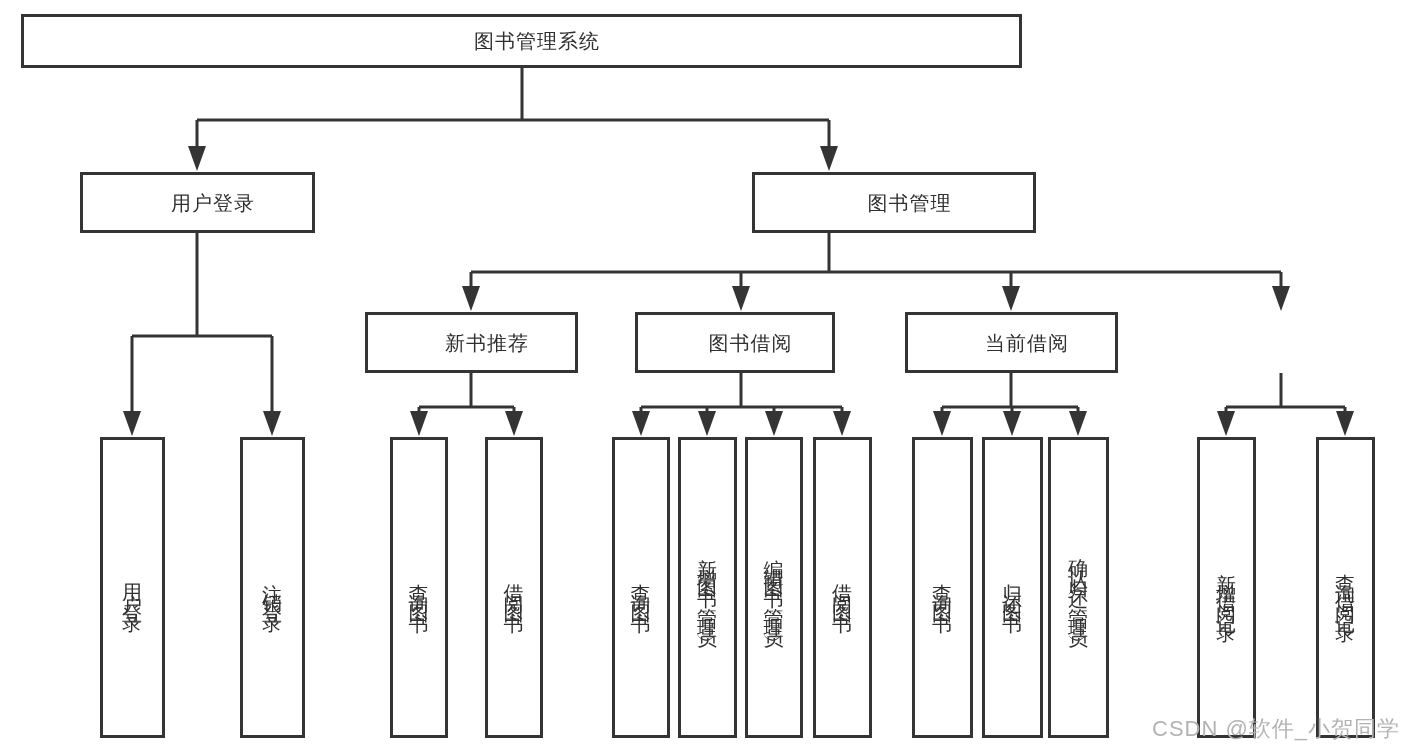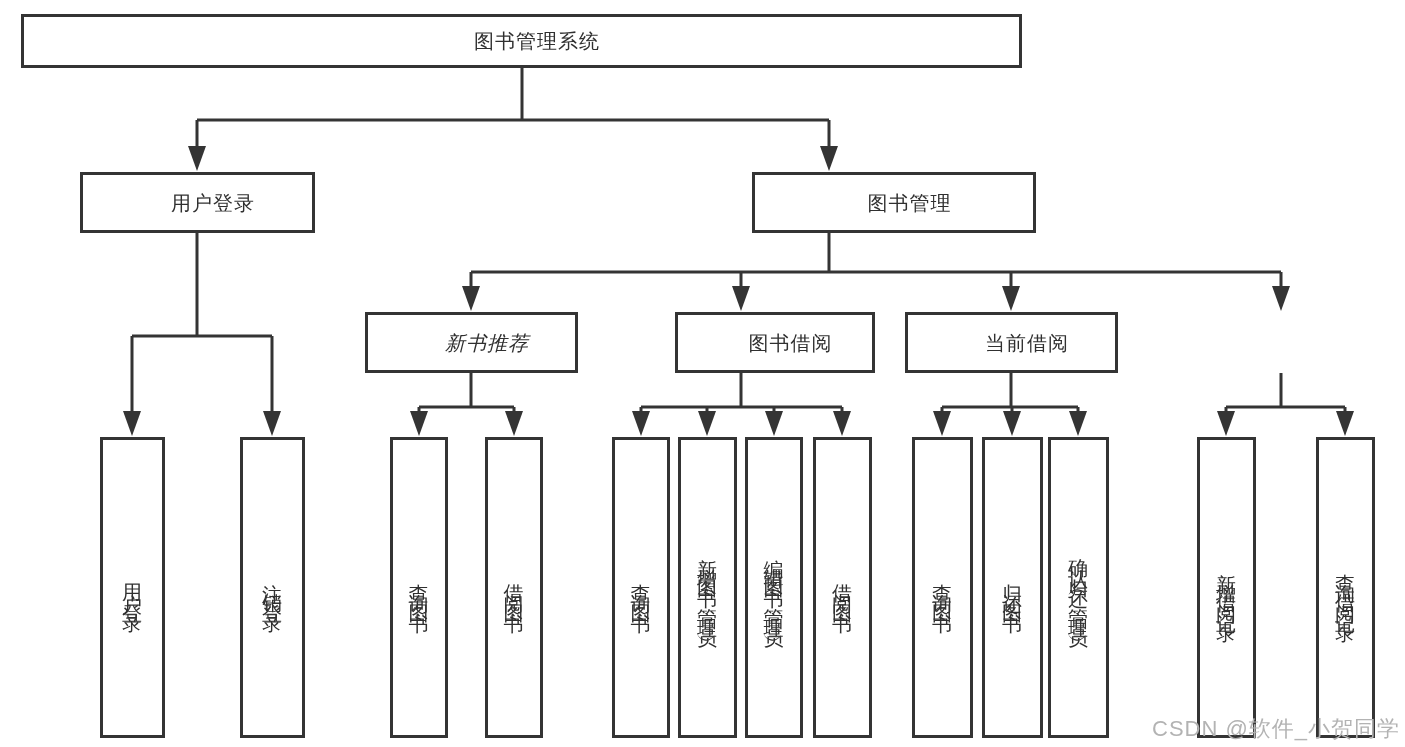--- a/index.html
+++ b/index.html
@@ -33,22 +33,22 @@
   .node.v span {
     writing-mode: vertical-rl;
     text-orientation: mixed;
     letter-spacing: 10px;
     white-space: nowrap;
   }
   
   .root   { left: 21px;   top: 14px;  width: 1001px; height: 54px; }
   .n2a    { left: 80px;   top: 172px; width: 235px;  height: 61px; }
   .n2b    { left: 711px;  top: 172px; width: 284px;  height: 61px; margin-left: 41px; }
-  .n3a    { left: 365px;  top: 312px; width: 213px;  height: 61px; font-style: italic; }
-  .n3b    { left: 635px;  top: 312px; width: 200px;  height: 61px; margin-left: 40px; }
+  .n3a    { left: 365px;  top: 312px; width: 213px;  height: 61px; }
+  .n3b    { left: 635px;  top: 312px; width: 200px;  height: 61px; }
   .n3c    { left: 905px;  top: 312px; width: 213px;  height: 61px; }
   .n3d    { left: 1175px; top: 312px; width: 213px;  height: 61px; }
   
   .leaf   { top: 437px; height: 301px; }
   .la1 { left: 100px;  width: 65px; }
   .la2 { left: 240px;  width: 65px; }
   .lb1 { left: 390px;  width: 58px; }
   .lb2 { left: 485px;  width: 58px; }
   .lc1 { left: 612px;  width: 58px; }
   .lc2 { left: 678px;  width: 59px; }

